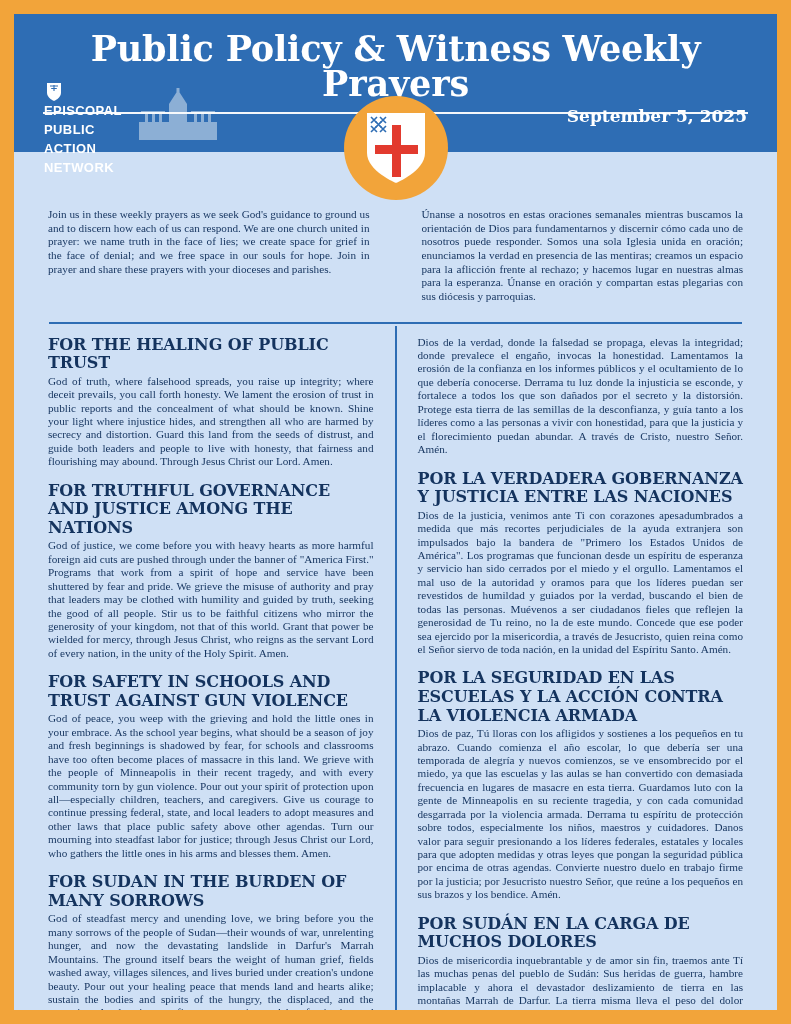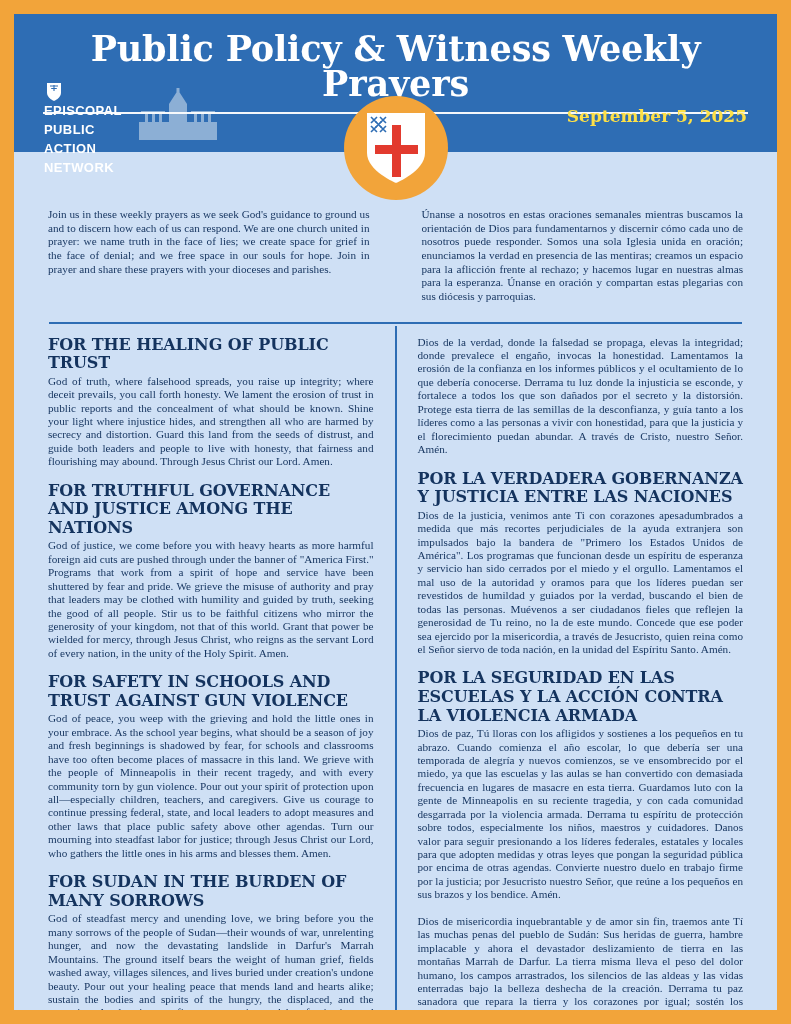--- a/index.html
+++ b/index.html
@@ -80,21 +80,21 @@
   .capitol {
     position: absolute;
     left: 95px;
     top: -4px;
     opacity: 0.45;
   }
   .header-date {
     position: absolute;
     right: 30px;
     top: 92px;
-    color: #fde047;
+    color: #ffffff;
     font-family: "DejaVu Serif", serif;
     font-weight: bold;
     font-size: 17px;
   }
   
   .seal {
     position: absolute;
     left: 50%;
     transform: translateX(-50%);
     top: 82px;
@@ -274,19 +274,20 @@
         </div>
         <div class="prayer">
           <div class="prayer-title">POR LA VERDADERA GOBERNANZA Y JUSTICIA ENTRE LAS NACIONES</div>
           <div class="prayer-body">Dios de la justicia, venimos ante Ti con corazones apesadumbrados a medida que más recortes perjudiciales de la ayuda extranjera son impulsados bajo la bandera de "Primero los Estados Unidos de América". Los programas que funcionan desde un espíritu de esperanza y servicio han sido cerrados por el miedo y el orgullo. Lamentamos el mal uso de la autoridad y oramos para que los líderes puedan ser revestidos de humildad y guiados por la verdad, buscando el bien de todas las personas. Muévenos a ser ciudadanos fieles que reflejen la generosidad de Tu reino, no la de este mundo. Concede que ese poder sea ejercido por la misericordia, a través de Jesucristo, quien reina como el Señor siervo de toda nación, en la unidad del Espíritu Santo. Amén.</div>
         </div>
         <div class="prayer">
           <div class="prayer-title">POR LA SEGURIDAD EN LAS ESCUELAS Y LA ACCIÓN CONTRA LA VIOLENCIA ARMADA</div>
           <div class="prayer-body">Dios de paz, Tú lloras con los afligidos y sostienes a los pequeños en tu abrazo. Cuando comienza el año escolar, lo que debería ser una temporada de alegría y nuevos comienzos, se ve ensombrecido por el miedo, ya que las escuelas y las aulas se han convertido con demasiada frecuencia en lugares de masacre en esta tierra. Guardamos luto con la gente de Minneapolis en su reciente tragedia, y con cada comunidad desgarrada por la violencia armada. Derrama tu espíritu de protección sobre todos, especialmente los niños, maestros y cuidadores. Danos valor para seguir presionando a los líderes federales, estatales y locales para que adopten medidas y otras leyes que pongan la seguridad pública por encima de otras agendas. Convierte nuestro duelo en trabajo firme por la justicia; por Jesucristo nuestro Señor, que reúne a los pequeños en sus brazos y los bendice. Amén.</div>
         </div>
         <div class="prayer">
+          <div class="prayer-title">POR SUDÁN EN LA CARGA DE MUCHOS DOLORES</div>
           <div class="prayer-body">Dios de misericordia inquebrantable y de amor sin fin, traemos ante Tí las muchas penas del pueblo de Sudán: Sus heridas de guerra, hambre implacable y ahora el devastador deslizamiento de tierra en las montañas Marrah de Darfur. La tierra misma lleva el peso del dolor humano, los campos arrastrados, los silencios de las aldeas y las vidas enterradas bajo la belleza deshecha de la creación. Derrama tu paz sanadora que repara la tierra y los corazones por igual; sostén los cuerpos y espíritus de los famélicos, los desplazados y los afligidos. Despierta en nosotros una feroz compasión para trabajar por la justicia y la renovación a través de Jesucristo nuestro Señor. Amén.</div>
         </div>
       </div>
     </div>
 
   </div>
 </div>
 
 </body></html>

